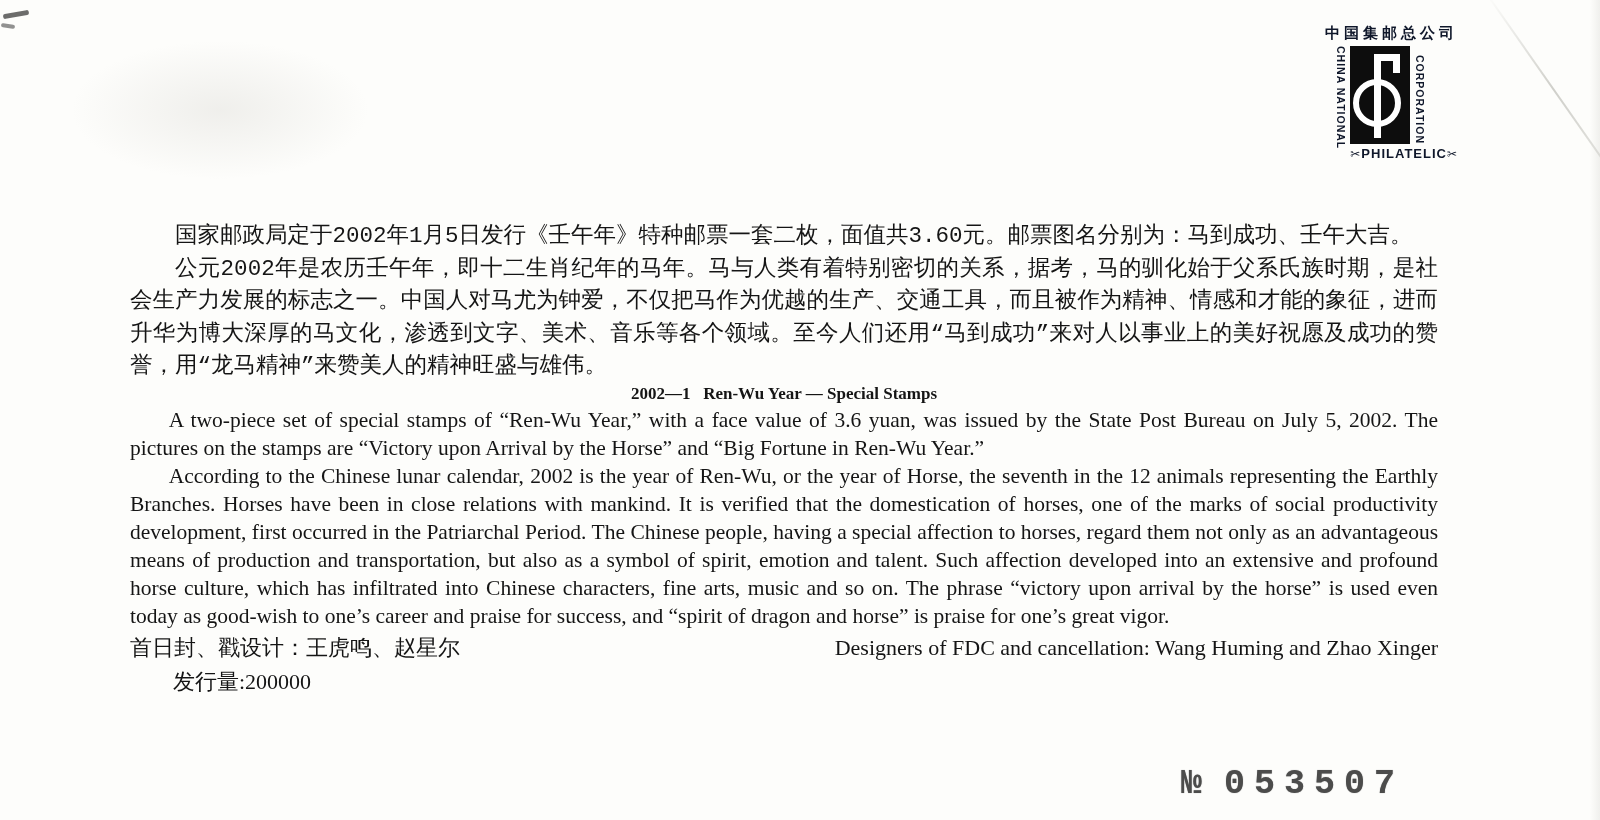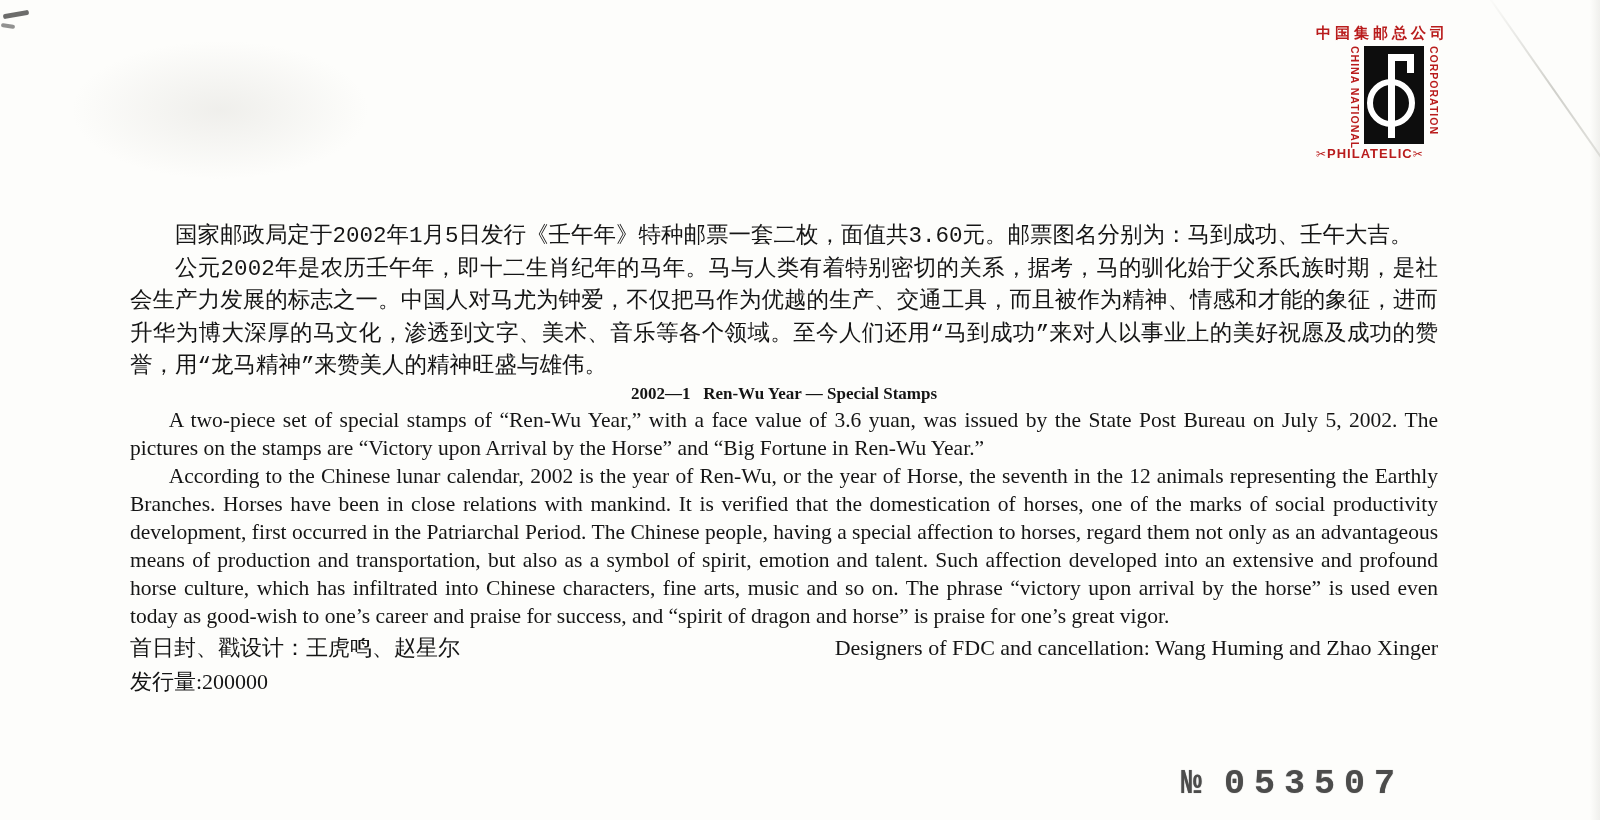--- a/index.html
+++ b/index.html
@@ -31,23 +31,23 @@
     background: linear-gradient(to right, rgba(180,180,172,0.0), rgba(170,170,162,0.55), rgba(170,170,162,0.25));
     transform: rotate(55deg); transform-origin: top left;
   }
   .edge-shade-right {
     position: absolute; right: 0; top: 0; width: 10px; height: 100%;
     background: linear-gradient(to right, rgba(200,200,194,0), rgba(200,200,194,0.25));
   }
 
   
   .logo {
-    position: absolute; top: 24px; right: 128px; width: 156px;
+    position: absolute; top: 24px; right: 142px; width: 156px;
     font-family: "Liberation Sans", "DejaVu Sans", sans-serif;
-    color: #b91c1c; text-align: left;
+    color: #0f172a; text-align: right;
   }
   .logo-cn {
     font-size: 15px; font-weight: 700; letter-spacing: 4px;
     white-space: nowrap; margin-bottom: 3px;
   }
   .logo-mid { display: flex; justify-content: center; align-items: center; gap: 3px; }
   .logo-vtext {
     writing-mode: vertical-rl;
     font-size: 10.5px; font-weight: 700; letter-spacing: 1px;
     height: 98px; line-height: 13px; white-space: nowrap;
@@ -79,21 +79,21 @@
     font-size: 17px; font-weight: 700; white-space: pre;
   }
   .en-para {
     margin: 0; font-size: 21.5px; line-height: 28px;
     text-align: justify; text-indent: 1.8em;
   }
   .footer-row {
     display: flex; justify-content: space-between; align-items: baseline;
     margin-top: 3px; font-size: 22px; line-height: 30px;
   }
-  .issue-line { font-size: 22px; line-height: 30px; margin-top: 4px; }
+  .issue-line { font-size: 22px; line-height: 30px; margin-top: 4px; margin-left: 43px; }
 
   
   .serial {
     position: absolute; right: 196px; bottom: 16px;
     font-family: "Liberation Mono", "DejaVu Sans Mono", monospace;
     font-size: 35px; font-weight: 700; color: #3d3d3d;
     opacity: .92; text-shadow: 0 0 1px rgba(70,70,70,.6);
     white-space: nowrap;
   }
   .serial .prefix { letter-spacing: 2px; margin-right: 20px; }

